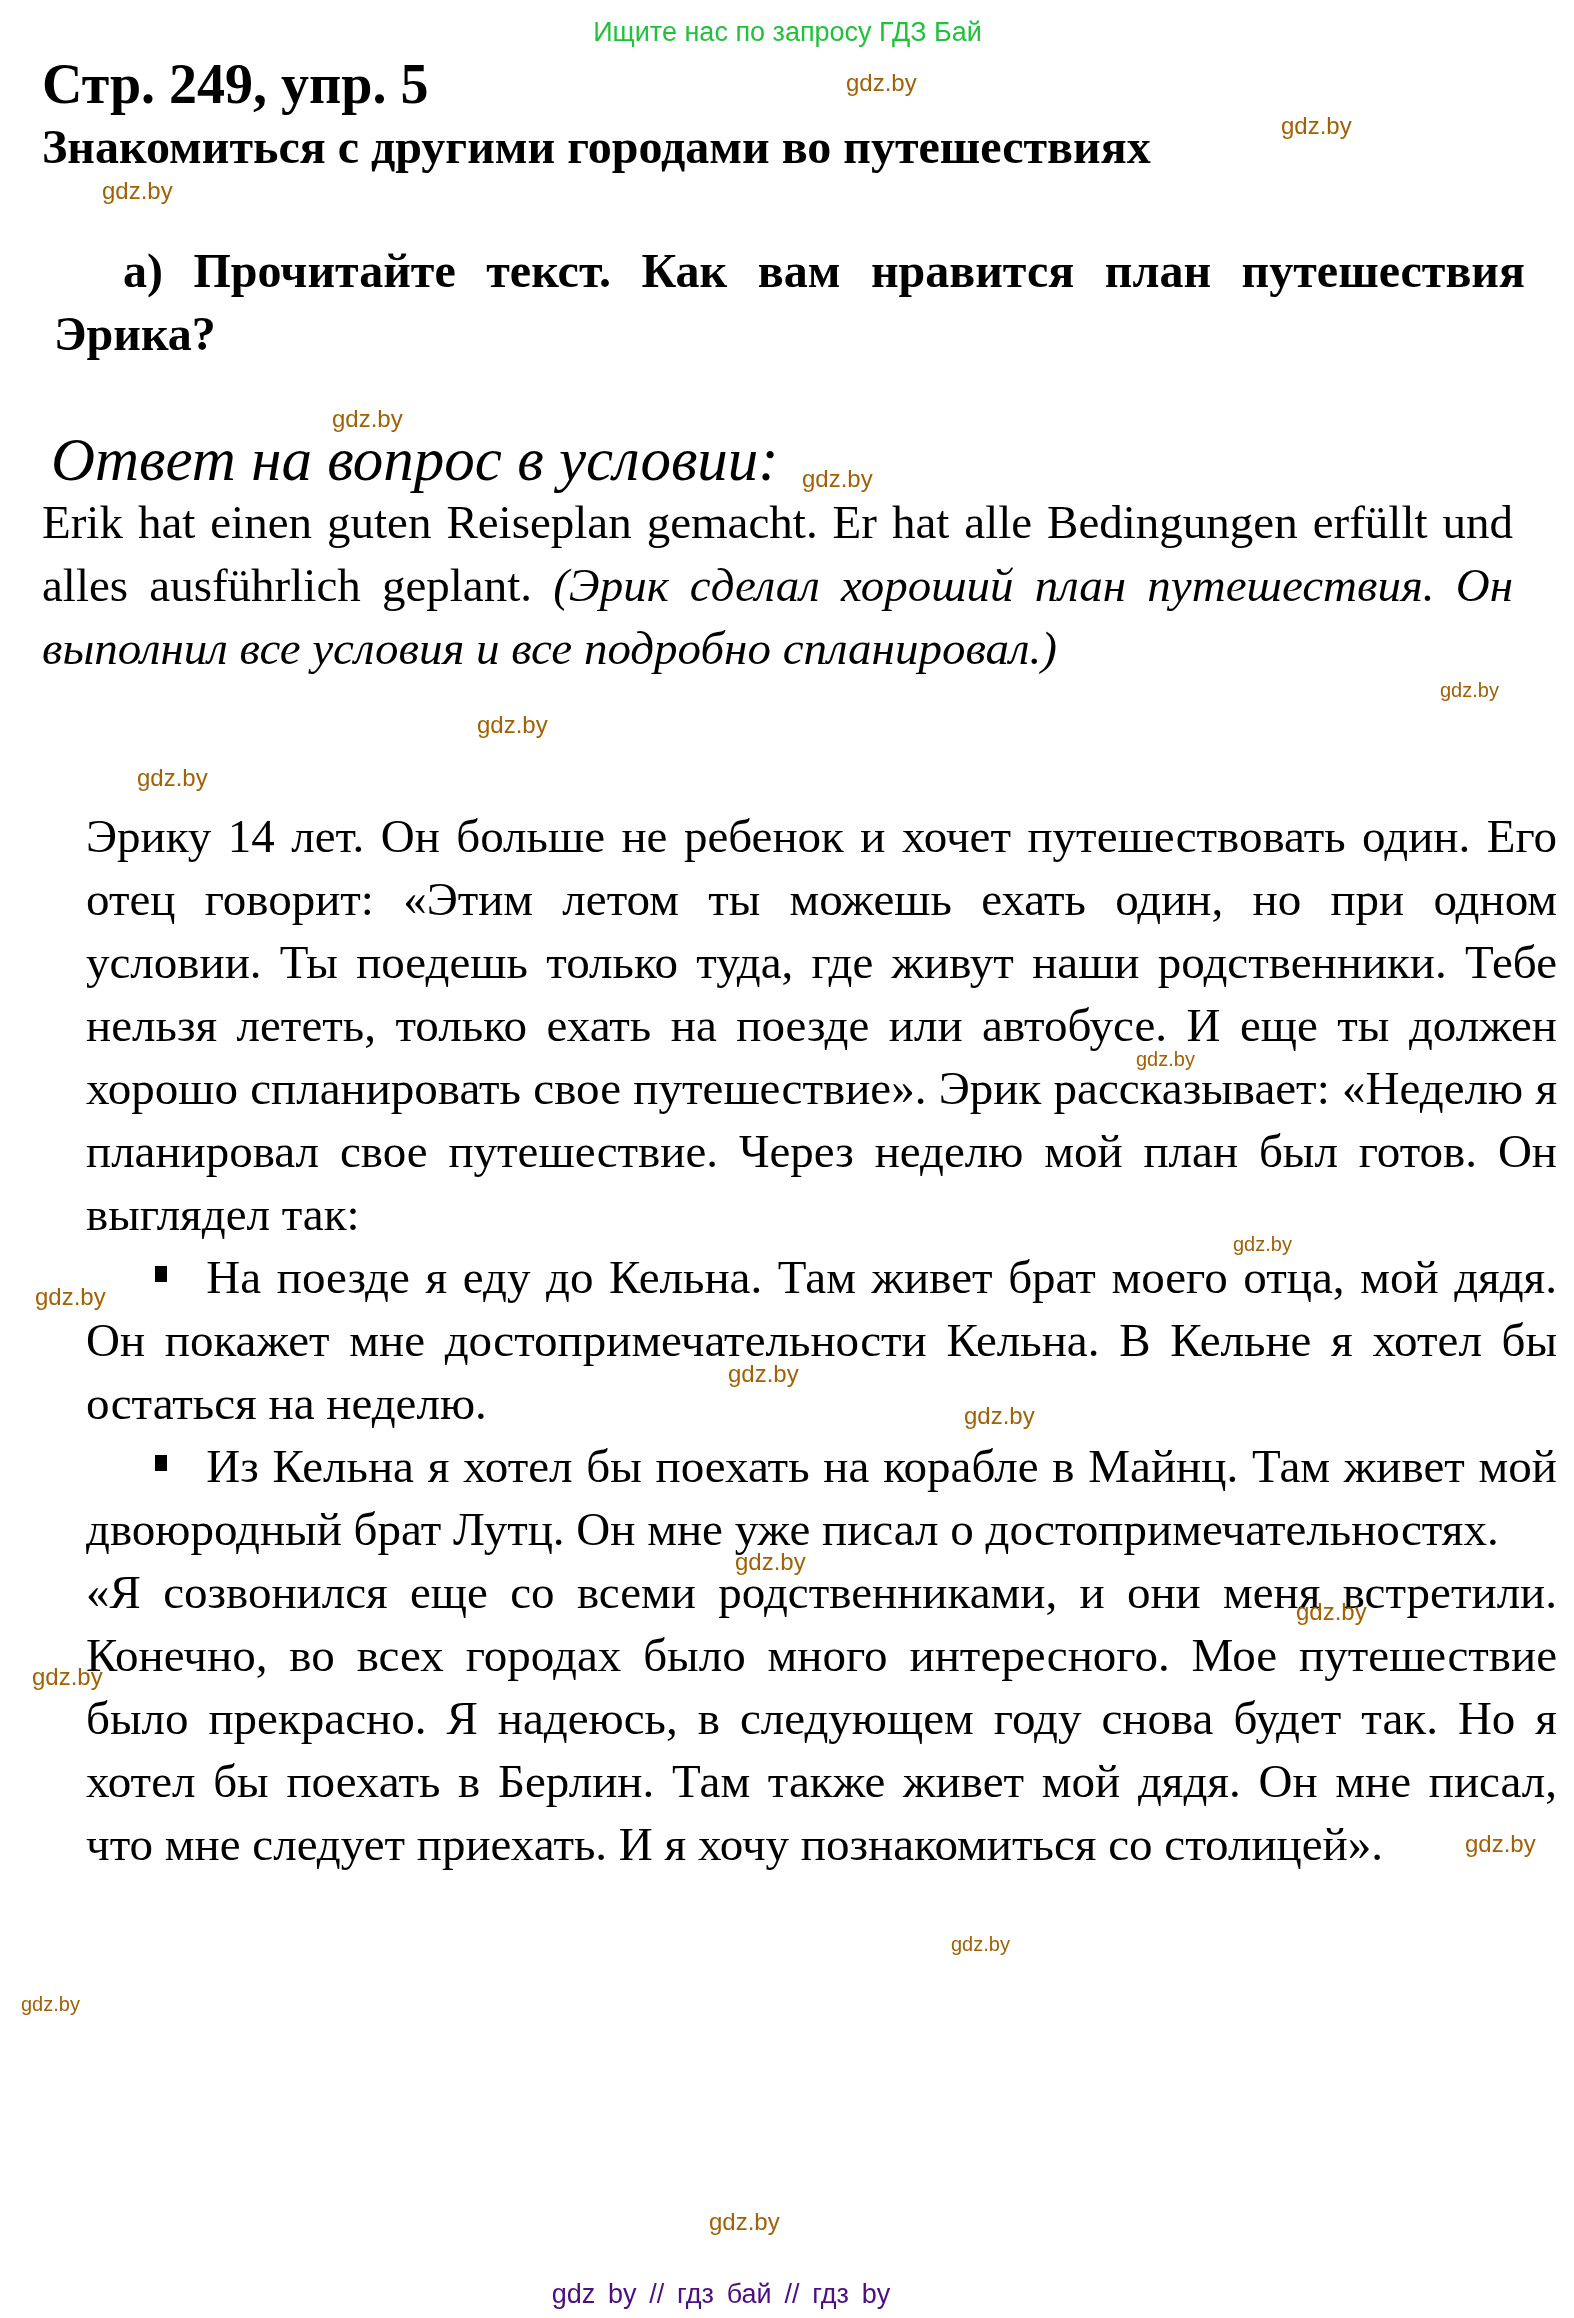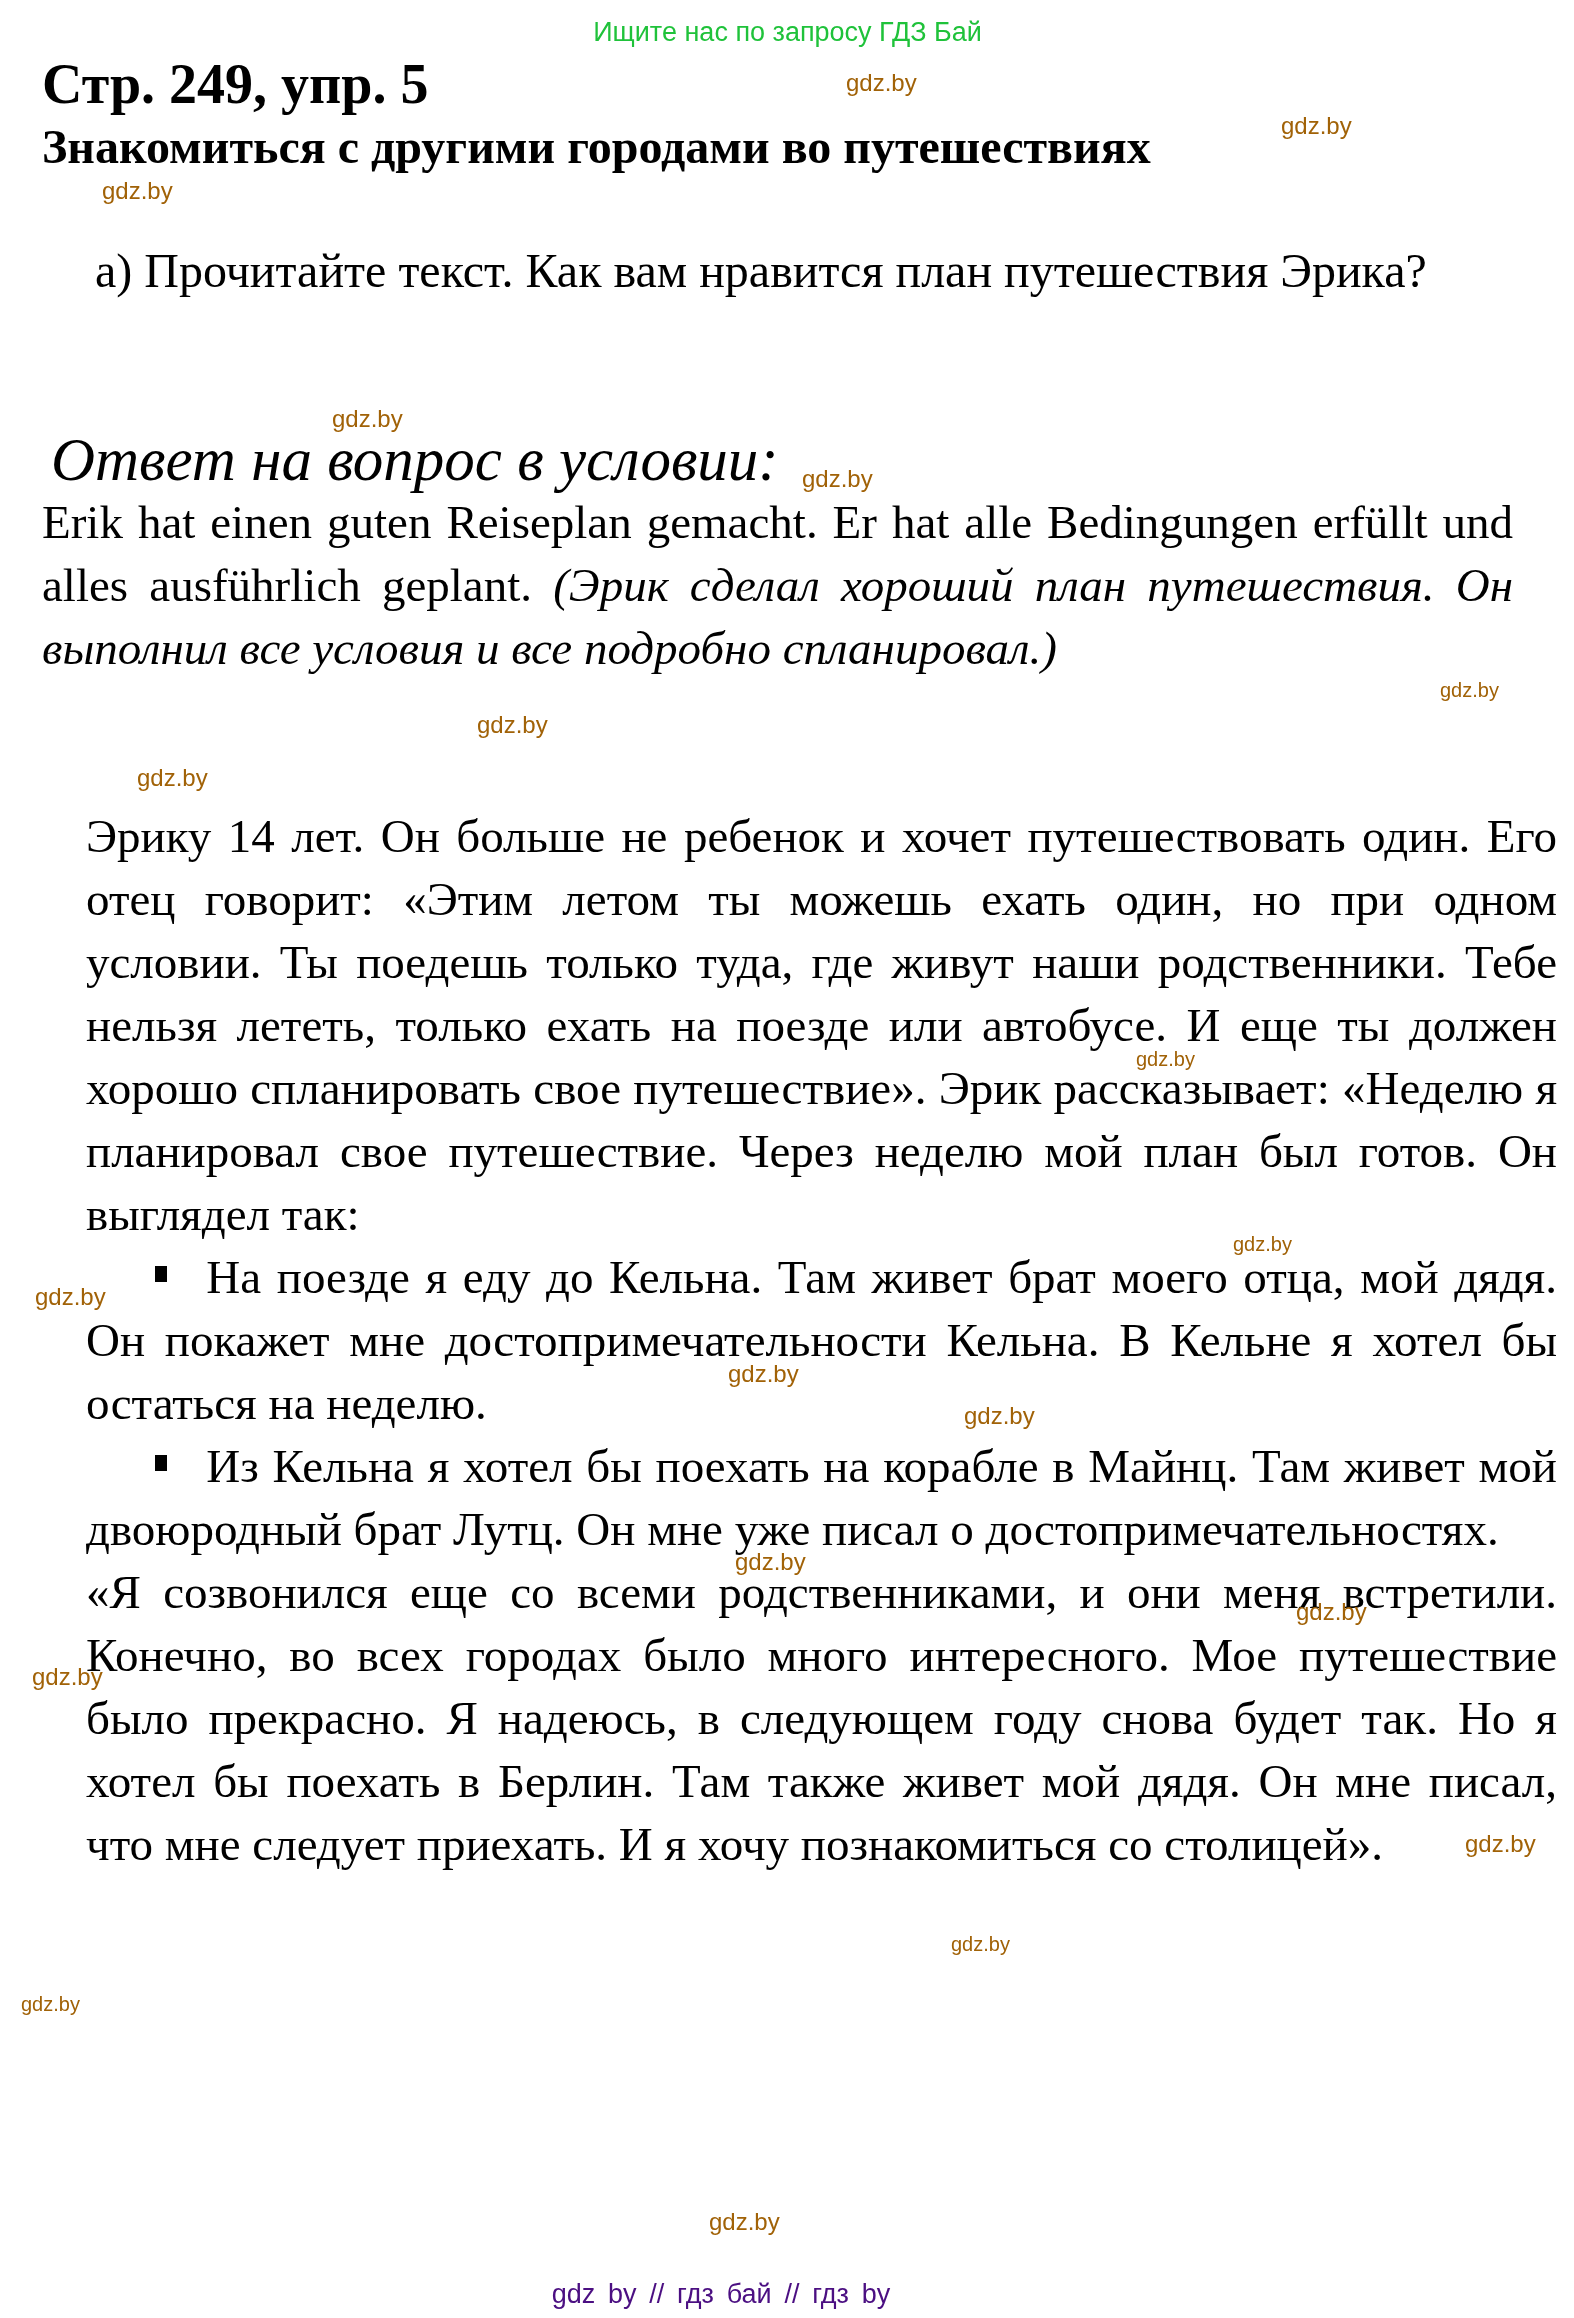--- a/index.html
+++ b/index.html
@@ -2,21 +2,21 @@
 <html style="font-size:14px"><head>
 <meta charset="utf-8">
 <style>
   html, body { margin:0; padding:0; background:#ffffff; }
   body { width:1575px; height:2319px; position:relative; overflow:hidden; font-family:"Liberation Serif", serif; color:#000; }
   .top-banner { position:absolute; top:16px; left:0; width:1575px; text-align:center; font-family:"Liberation Sans", sans-serif; font-size:27px; line-height:32px; color:#1fc23a; }
   .bottom-banner { position:absolute; top:2277px; left:0; width:1442px; text-align:center; font-family:"Liberation Sans", sans-serif; font-size:27px; line-height:35px; color:#4b0f82; word-spacing:5.3px; }
   .wm { position:absolute; font-family:"Liberation Sans", sans-serif; font-size:24px; color:#a16207; line-height:26px; }
   .h-title { position:absolute; left:42px; top:53px; font-size:56px; font-weight:bold; line-height:62px; }
   .h-sub { position:absolute; left:42px; top:116px; font-size:48px; font-weight:bold; line-height:62px; }
-  .task { position:absolute; left:26px; top:239px; width:1471px; font-size:48px; font-weight:normal; line-height:63px; text-align:justify; text-indent:69px; }
+  .task { position:absolute; left:54px; top:239px; width:1471px; font-size:48px; font-weight:bold; line-height:63px; text-align:justify; text-indent:69px; }
   .answer-label { position:absolute; left:42px; top:429px; font-size:61px; font-style:italic; line-height:62px;margin-left:9px; }
   .body { position:absolute; left:42px; width:1471px; font-size:47px; line-height:63px; text-align:justify; }
   .body p { margin:0; }
   .it { font-style:italic; }
   .bullet { text-indent:0; padding-left:0; position:relative; }
   .bullet .sq { display:inline-block; width:12.3px; height:16px; background:#000; margin-left:69px; margin-right:39px; vertical-align:10.6px; }
 </style>
 </head>
 <body>
 

